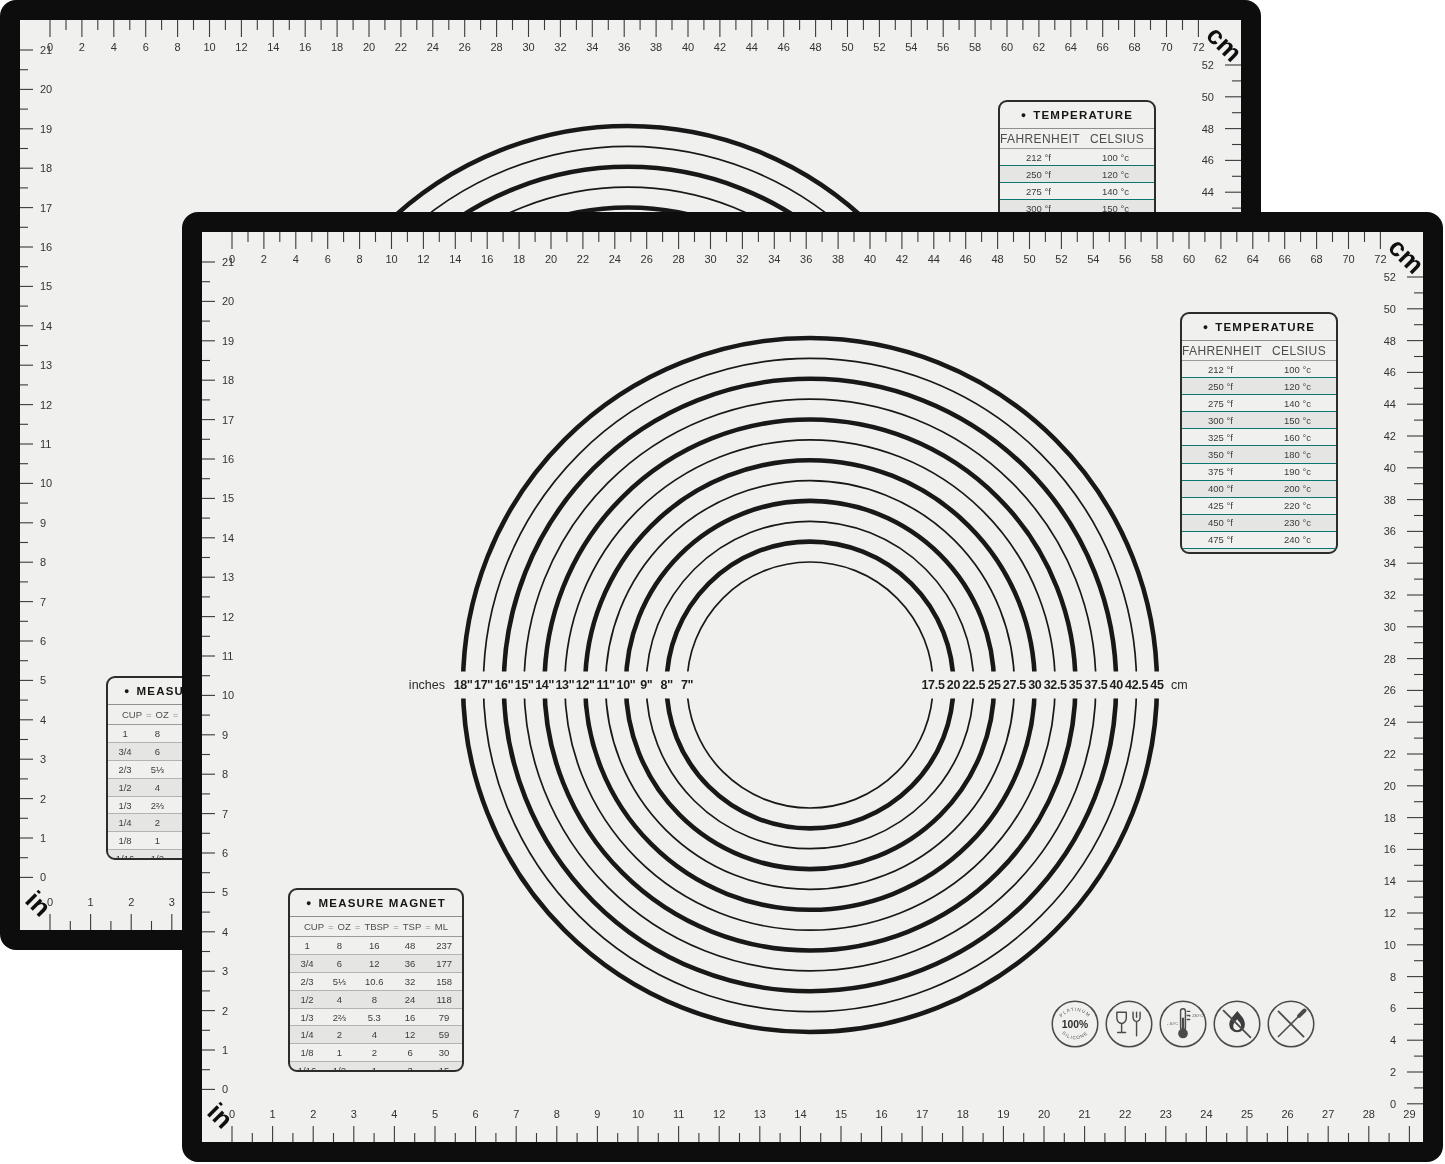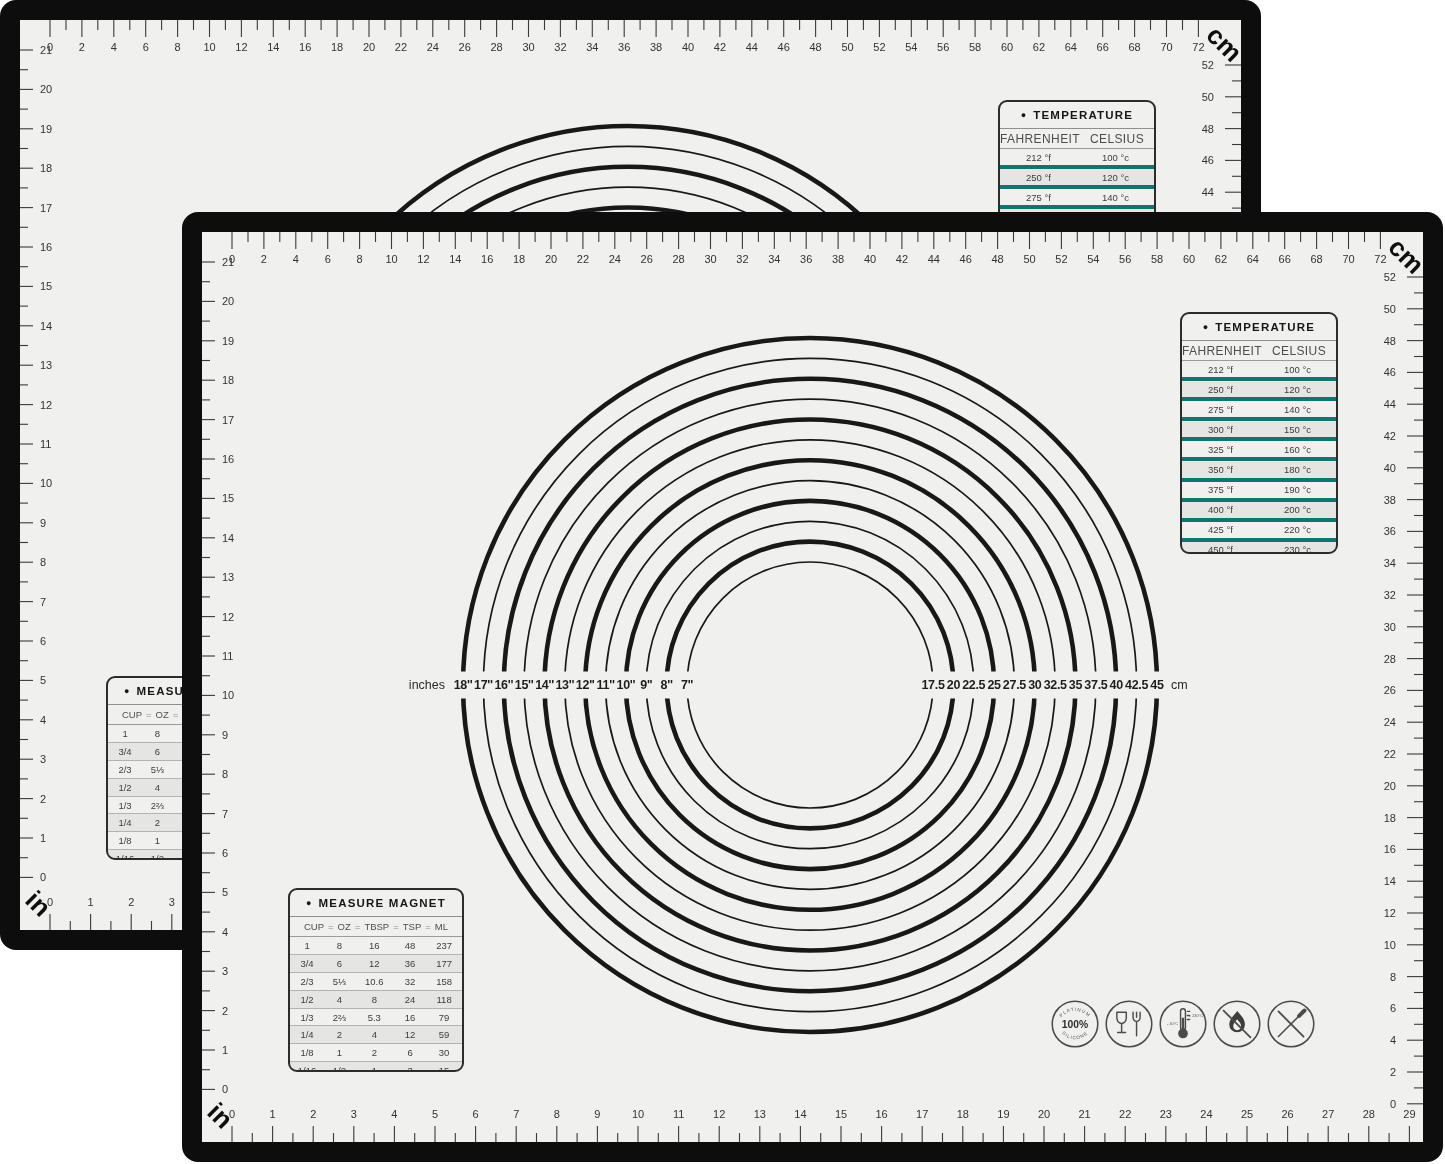--- a/index.html
+++ b/index.html
@@ -20,21 +20,21 @@
   .tbl{position:absolute;box-sizing:border-box;background:#f0f0ee;border:2px solid #2c2c2c;
        border-radius:9px;overflow:hidden;color:#3c3c3c;text-align:center}
   .temp{left:978px;top:80px;width:158px;height:242px}
   .meas{left:86px;top:656px;width:176px;height:184px}
   .t-title{display:flex;align-items:center;justify-content:center;gap:7px;font-size:11.5px;
            font-weight:bold;letter-spacing:1.2px;color:#161616;border-bottom:1px solid #8f8f8f;height:26px}
   .blt{font-size:9px;letter-spacing:0;line-height:1}
   .t-cols{display:grid;grid-template-columns:1fr 1fr;align-items:center;font-size:12px;
           color:#4d4d4d;letter-spacing:.4px;height:19px;border-bottom:1px solid #9b9b9b}
   .t-row{display:grid;grid-template-columns:1fr 1fr;align-items:center;font-size:9.5px;
-         height:16.1px;border-bottom:4px solid #0f766e}
+         height:16.1px;border-bottom:1px solid #0f766e}
   .t-row:last-child,.m-row:last-child{border-bottom:none}
   .alt{background:rgba(0,0,0,.045)}
   .m-cols{display:flex;align-items:center;justify-content:center;gap:4px;font-size:9.5px;
           color:#4d4d4d;height:19px;border-bottom:1px solid #9b9b9b}
   .eq{color:#8c8c8c}
   .m-row{display:grid;grid-template-columns:1fr .9fr 1.15fr .95fr 1.05fr;align-items:center;
          font-size:9.5px;height:16.9px;border-bottom:1px solid #b3b3b3}
   .badges{position:absolute;left:846px;top:765px;display:flex}
   .badges svg{width:54px;height:54px;display:block;font-family:"Liberation Sans",sans-serif}
   .ico{fill:none;stroke:#4b4b4b;stroke-width:1.7}

